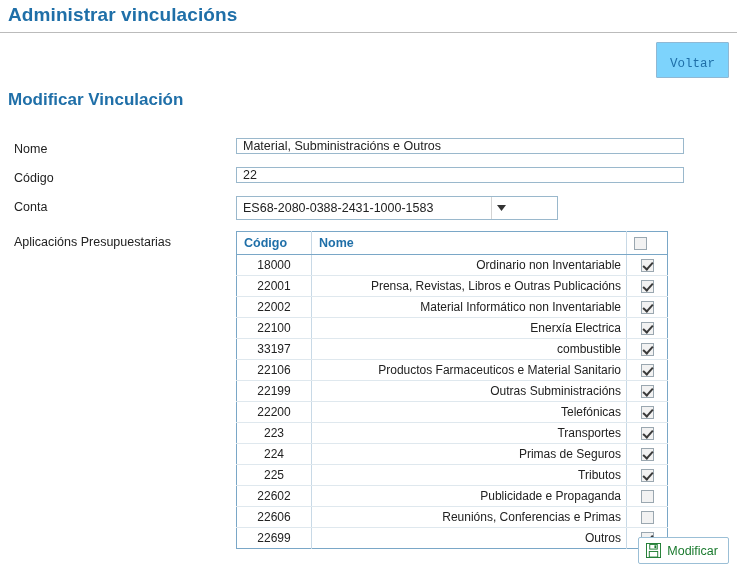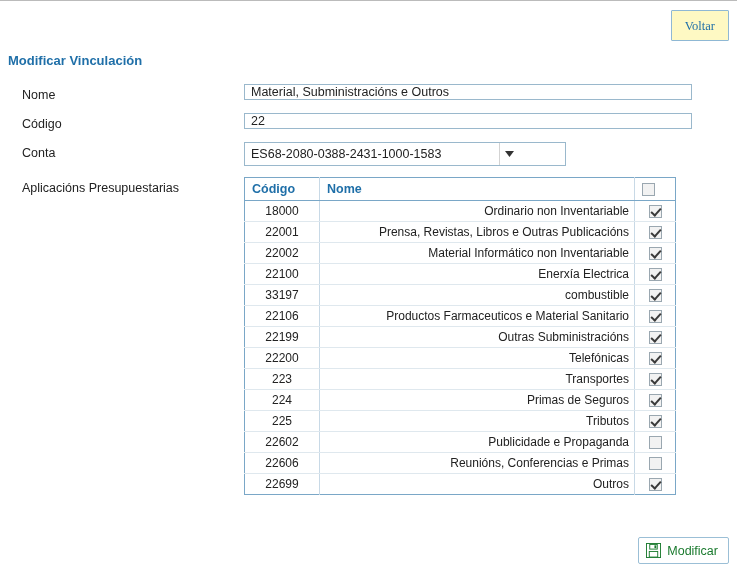--- a/index.html
+++ b/index.html
@@ -32,37 +32,37 @@
     border-bottom: 1px solid #bbbbbb;
     margin: 0 0 0 0;
   }
   .toolbar {
     display: flex;
     justify-content: flex-end;
     padding: 9px 8px 0 0;
   }
   .btn-voltar {
     border: 1px solid #8fb8d4;
-    background: #fef9c3;
+    background: #7dd3fc;
     color: #1F6FA8;
     font-size: 12.5px;
-    padding: 8px 13px 6px 13px;
+    padding: 14px 13px 6px 13px;
     cursor: pointer;
     border-radius: 1px;
-    font-family: Liberation Serif, serif;
+    font-family: Liberation Mono, monospace;
   }
   .section-title {
-    font-size: 13px;
+    font-size: 17px;
     font-weight: bold;
     color: #1F6FA8;
     padding: 12px 0 0 8px;
   }
   .form {
-    margin-top: 16px;
-    padding-left: 22px;
+    margin-top: 28px;
+    padding-left: 14px;
   }
   .form-row {
     display: flex;
     align-items: flex-start;
     margin-bottom: 11px;
   }
   .form-label {
     width: 222px;
     flex: 0 0 222px;
     font-size: 12.5px;
@@ -197,20 +197,21 @@
     cursor: pointer;
     border-radius: 2px;
   }
   .save-icon svg { display: block; }
 </style>
 </head>
 <body>
 
 <div class="page">
 
+  <div class="page-title">Administrar vinculacións</div>
   <div class="title-rule"></div>
 
   <div class="toolbar">
     <button class="btn-voltar">Voltar</button>
   </div>
 
   <div class="section-title">Modificar Vinculación</div>
 
   <div class="form">
 

